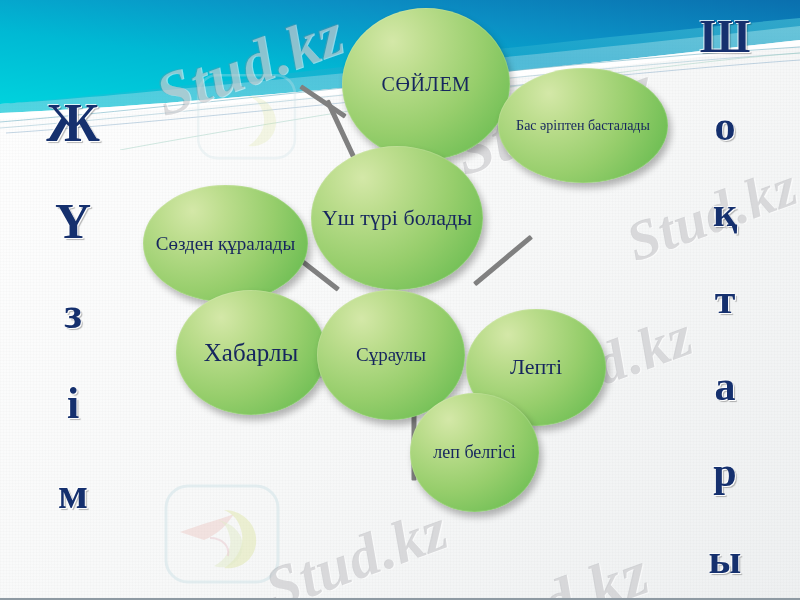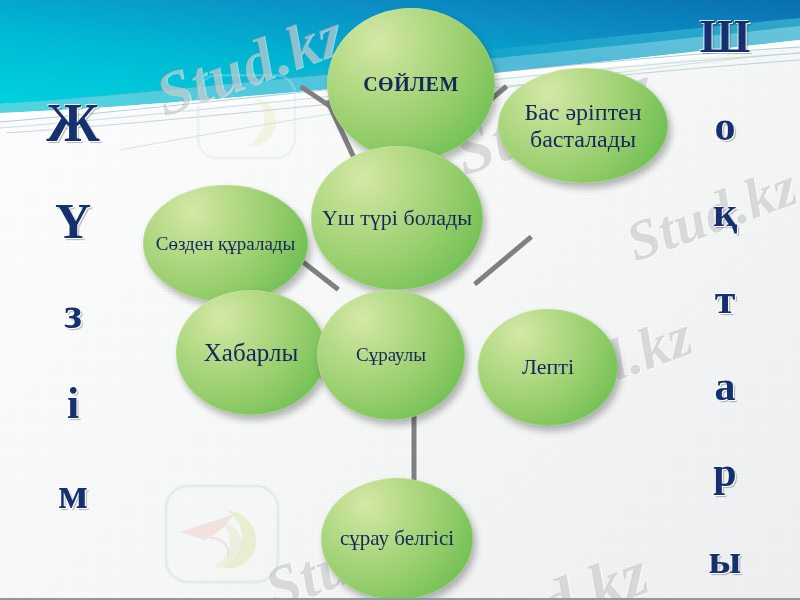--- a/index.html
+++ b/index.html
@@ -126,55 +126,55 @@
   <div class="wm" style="left:470px;top:600px;font-size:64px;transform:rotate(-20deg);">Stud.kz</div>
   <div class="wm" style="left:640px;top:210px;font-size:56px;transform:rotate(-20deg);">Stud.kz</div>
 
   <div class="link" style="left:296px;top:99px;width:54px;height:5px;transform:rotate(34deg);"></div>
   <div class="link" style="left:459px;top:101px;width:54px;height:5px;transform:rotate(-40deg);"></div>
   <div class="link" style="left:303px;top:136px;width:84px;height:5px;transform:rotate(65deg);"></div>
   <div class="link" style="left:274px;top:265px;width:72px;height:5px;transform:rotate(38deg);"></div>
   <div class="link" style="left:466px;top:258px;width:74px;height:5px;transform:rotate(-40deg);"></div>
   <div class="link" style="left:366px;top:430px;width:96px;height:5px;transform:rotate(90deg);"></div>
 
-  <div class="circle" style="left:327px;top:8px;width:168px;height:152px;font-size:20px;font-weight:bold;letter-spacing:0.5px;">
+  <div class="circle" style="left:342px;top:8px;width:168px;height:152px;font-size:20px;font-weight:normal;letter-spacing:0.5px;">
     <span class="txt">СӨЙЛЕМ</span>
   </div>
 
 
-  <div class="circle" style="left:498px;top:68px;width:170px;height:115px;font-size:24px;">
+  <div class="circle" style="left:498px;top:68px;width:170px;height:115px;font-size:14px;">
     <span class="txt">Бас әріптен басталады</span>
   </div>
 
   <div class="circle" style="left:311px;top:146px;width:172px;height:144px;font-size:22px;">
     <span class="txt">Үш түрі болады</span>
   </div>
 
   <div class="circle" style="left:143px;top:185px;width:165px;height:117px;font-size:19px;">
     <span class="txt">Сөзден құралады</span>
   </div>
 
 
   <div class="circle" style="left:176px;top:290px;width:150px;height:125px;font-size:25px;">
     <span class="txt">Хабарлы</span>
   </div>
 
   <div class="circle" style="left:317px;top:290px;width:148px;height:130px;font-size:19px;">
     <span class="txt">Сұраулы</span>
   </div>
 
-  <div class="circle" style="left:478px;top:309px;width:140px;height:117px;font-size:22px;">
+  <div class="circle" style="left:466px;top:309px;width:140px;height:117px;font-size:22px;">
     <span class="txt">Лепті</span>
   </div>
 
 
+  <div class="circle" style="left:410px;top:393px;width:129px;height:119px;font-size:18px;">
+    <span class="txt">леп белгісі</span>
+  </div>
 
-  <div class="circle" style="left:321px;top:478px;width:152px;height:122px;font-size:21px;">
-    <span class="txt">сұрау белгісі</span>
-  </div>
 
   <div class="side" style="left:38px;top:96px;width:70px;height:420px;justify-content:space-between;">
     <span class="ltr" style="font-size:54px;">Ж</span>
     <span class="ltr" style="font-size:50px;">Ү</span>
     <span class="ltr" style="font-size:44px;">з</span>
     <span class="ltr" style="font-size:44px;">і</span>
     <span class="ltr" style="font-size:44px;">м</span>
   </div>
 
   <div class="side" style="left:688px;top:14px;width:74px;height:566px;justify-content:space-between;">

